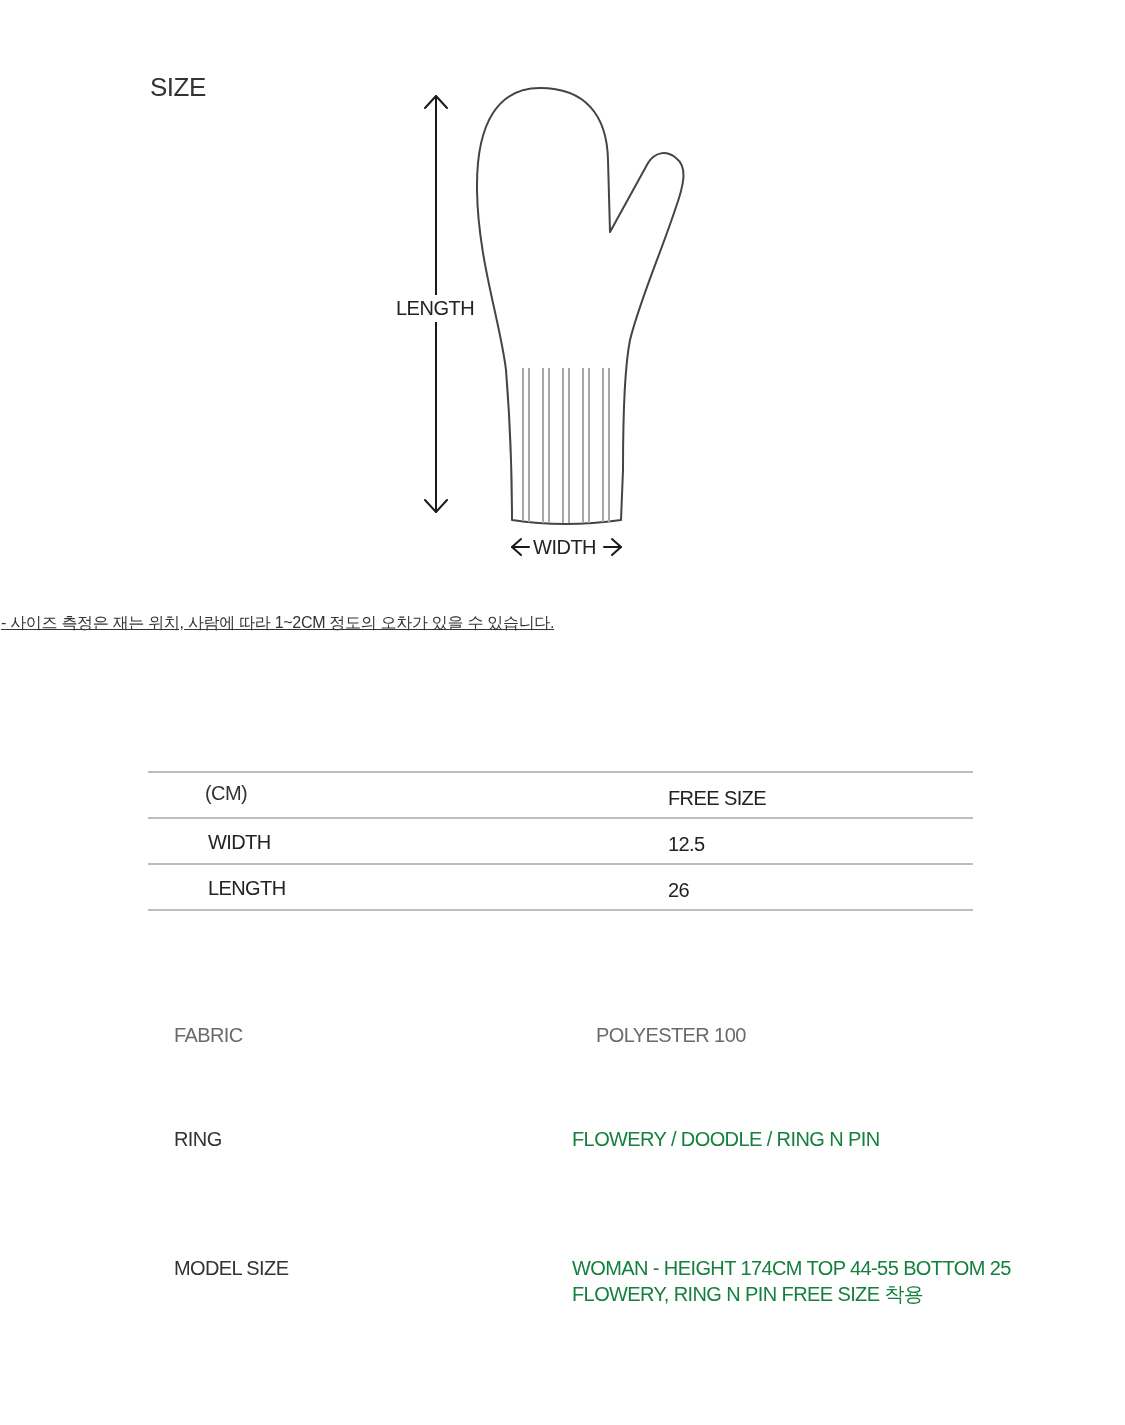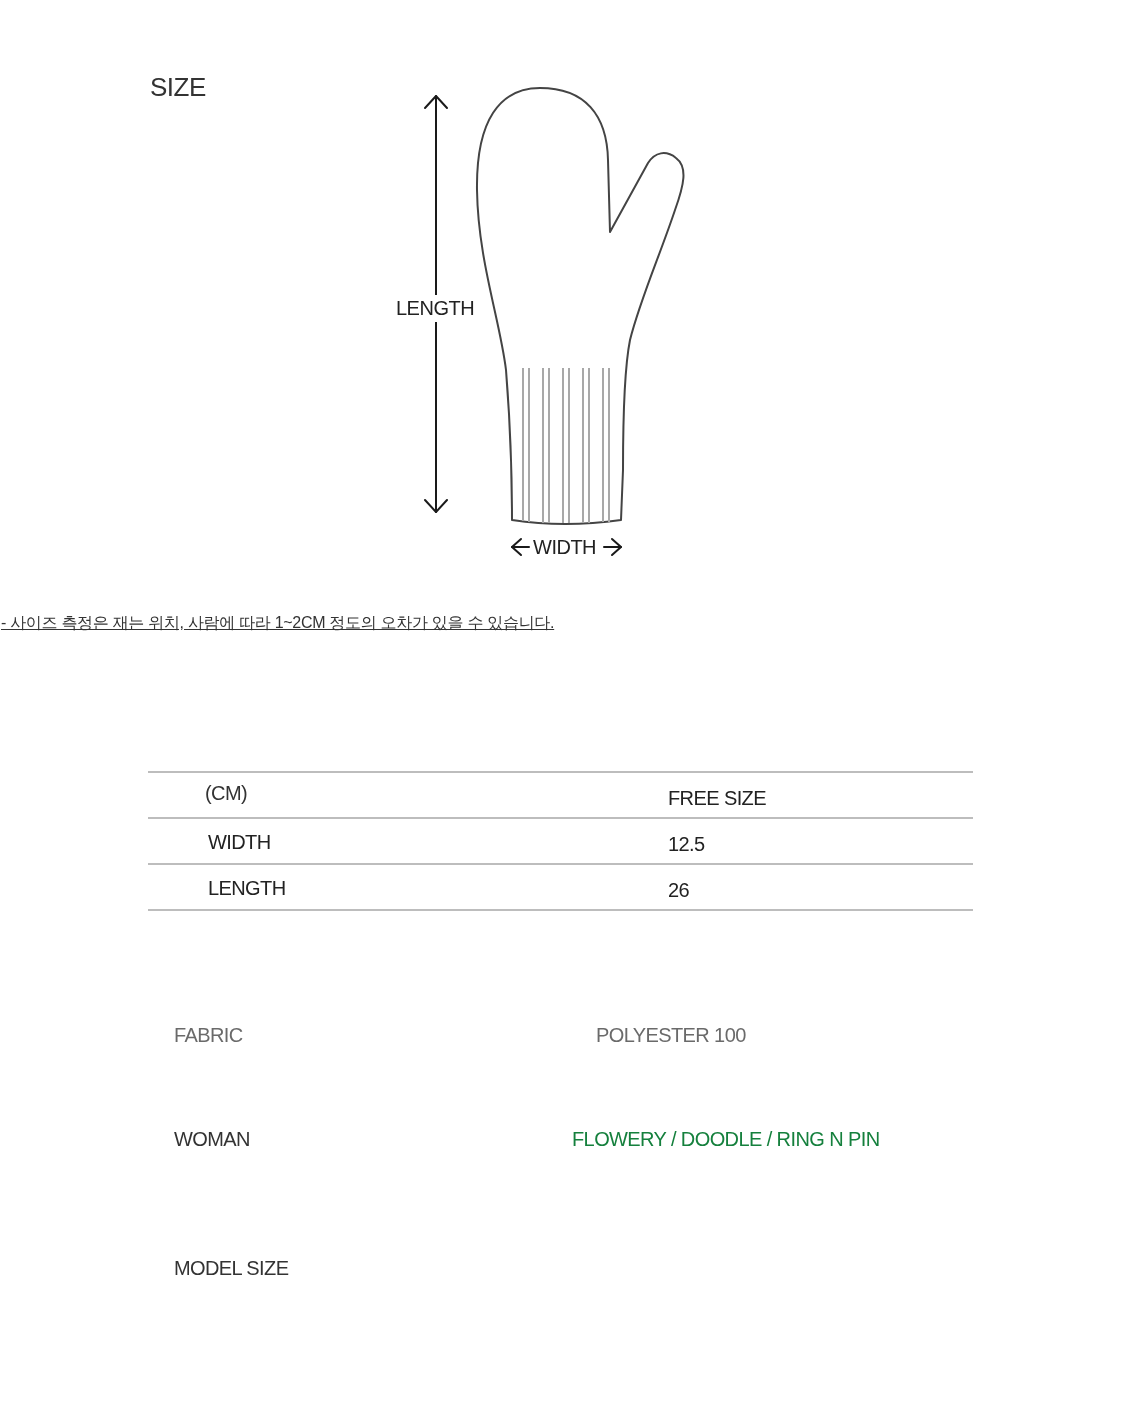--- a/index.html
+++ b/index.html
@@ -173,18 +173,22 @@
   </div>
   <div class="size-row">
     <span class="cell-label">LENGTH</span>
     <span class="cell-value">26</span>
   </div>
 </div>
 
 <div class="abs info-row info-label muted" style="top:1024px;">FABRIC</div>
 <div class="abs info-row info-value muted" style="top:1022px;margin-left:24px;">POLYESTER 100</div>
 
-<div class="abs info-row info-label" style="top:1128px;">WOMAN</div>
+<div class="abs info-row info-label" style="top:1128px;">RING</div>
 <div class="abs info-row info-value" style="top:1126px;">FLOWERY / DOODLE / RING N PIN</div>
 
 <div class="abs info-row info-label" style="top:1257px;">MODEL SIZE</div>
 <div class="abs info-row info-value" style="top:1255px;">
+  <div class="block">
+    <div>WOMAN - HEIGHT 174CM  TOP 44-55  BOTTOM 25</div>
+    <div>FLOWERY, RING N PIN FREE SIZE 착용</div>
+  </div>
 </div>
 
 </body></html>

